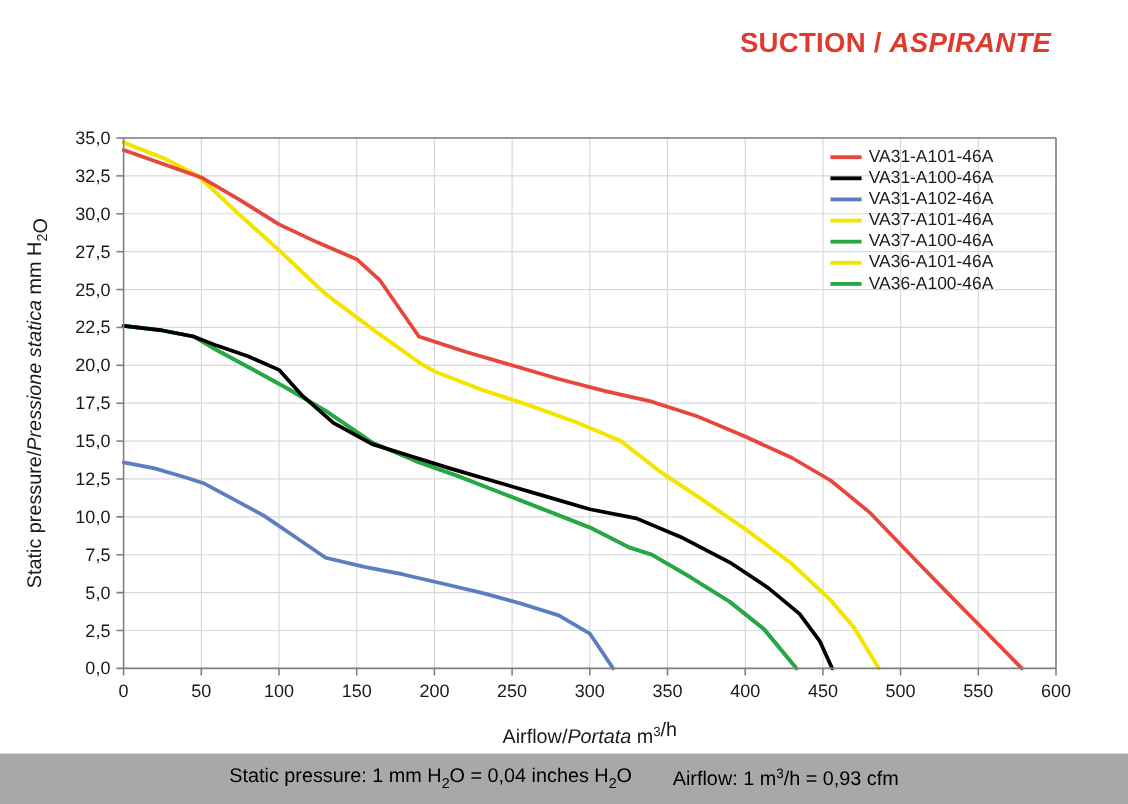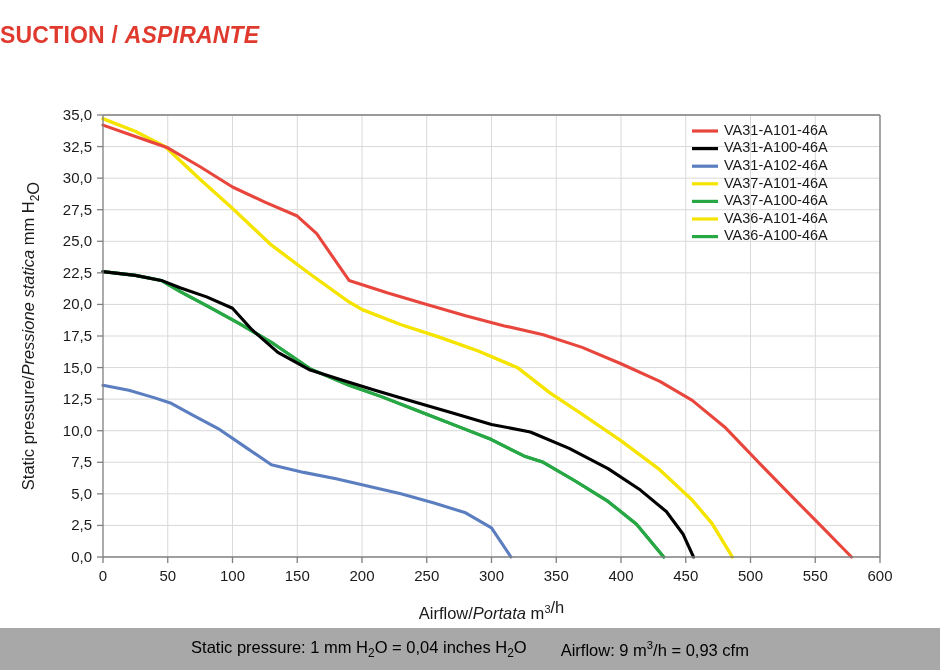--- a/index.html
+++ b/index.html
@@ -7,21 +7,21 @@
     width:940px;height:670px;
     background:#ffffff;
     font-family:"Liberation Sans","DejaVu Sans",sans-serif;
     overflow:hidden;
     position:relative;
   }
   #chart-root{position:absolute;left:0;top:0;width:940px;height:670px;}
 
   .chart-title{
     position:absolute;top:22px;left:0;width:876px;
-    text-align:left;
+    text-align:right;
     font-size:23px;font-weight:bold;
     color:#e03a2f;
     letter-spacing:0.2px;
   }
   .chart-title .t-en{font-style:normal;}
   .chart-title .t-it{font-style:italic;}
 
   svg.plot{position:absolute;left:0;top:0;}
 
   .axis-line{stroke:#7f7f7f;stroke-width:1.3;fill:none;}
@@ -176,17 +176,17 @@
       <text x="724" y="201.4" class="legend-label">VA37-A100-46A</text>
       <line x1="692" y1="219" x2="718" y2="219" stroke="#f5e400" class="legend-swatch"></line>
       <text x="724" y="219" class="legend-label">VA36-A101-46A</text>
       <line x1="692" y1="236.60000000000002" x2="718" y2="236.60000000000002" stroke="#28a745" class="legend-swatch"></line>
       <text x="724" y="236.60000000000002" class="legend-label">VA36-A100-46A</text>
     </svg>
 
   <div class="footer-bar">
     <div class="footer-text">
       <span><span>Static pressure: 1 mm H</span><sub>2</sub><span>O = 0,04 inches H</span><sub>2</sub><span>O</span></span>
-      <span><span>Airflow: 9 m</span><sup>3</sup><span>/h = 0,93 cfm</span></span>
+      <span><span>Airflow: 1 m</span><sup>3</sup><span>/h = 0,93 cfm</span></span>
     </div>
   </div>
 
 </div>
 
 </body></html>

